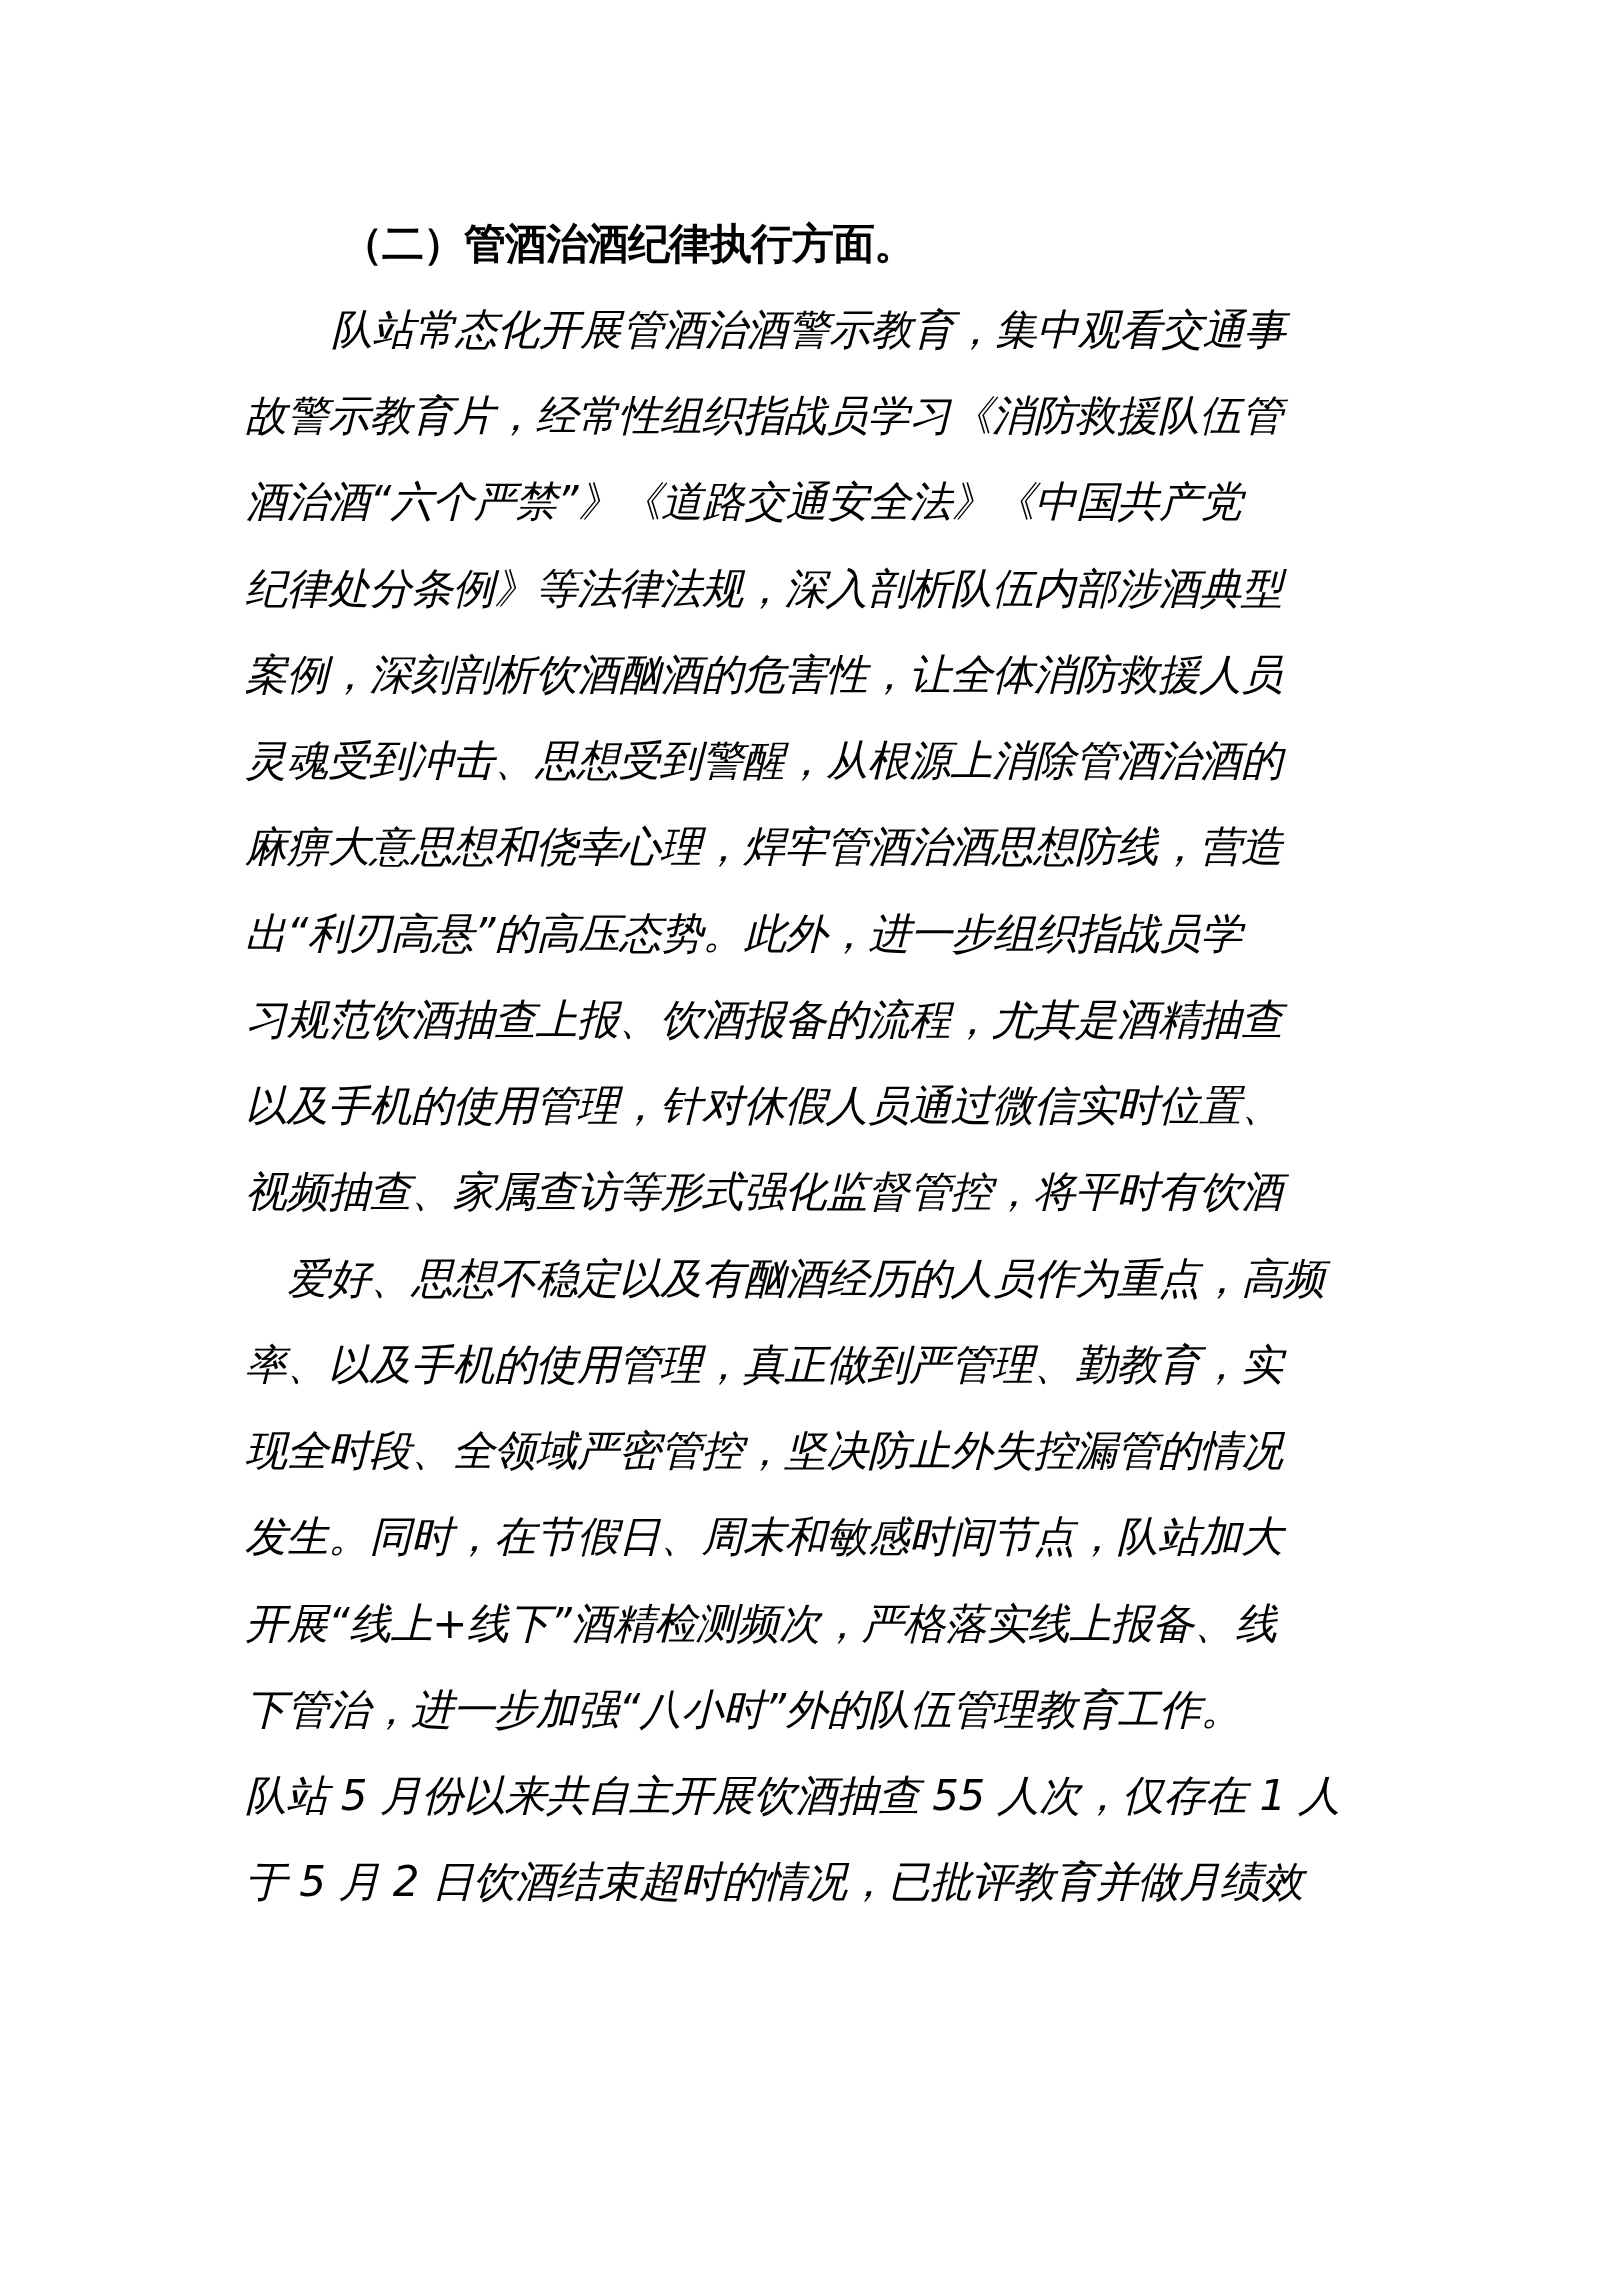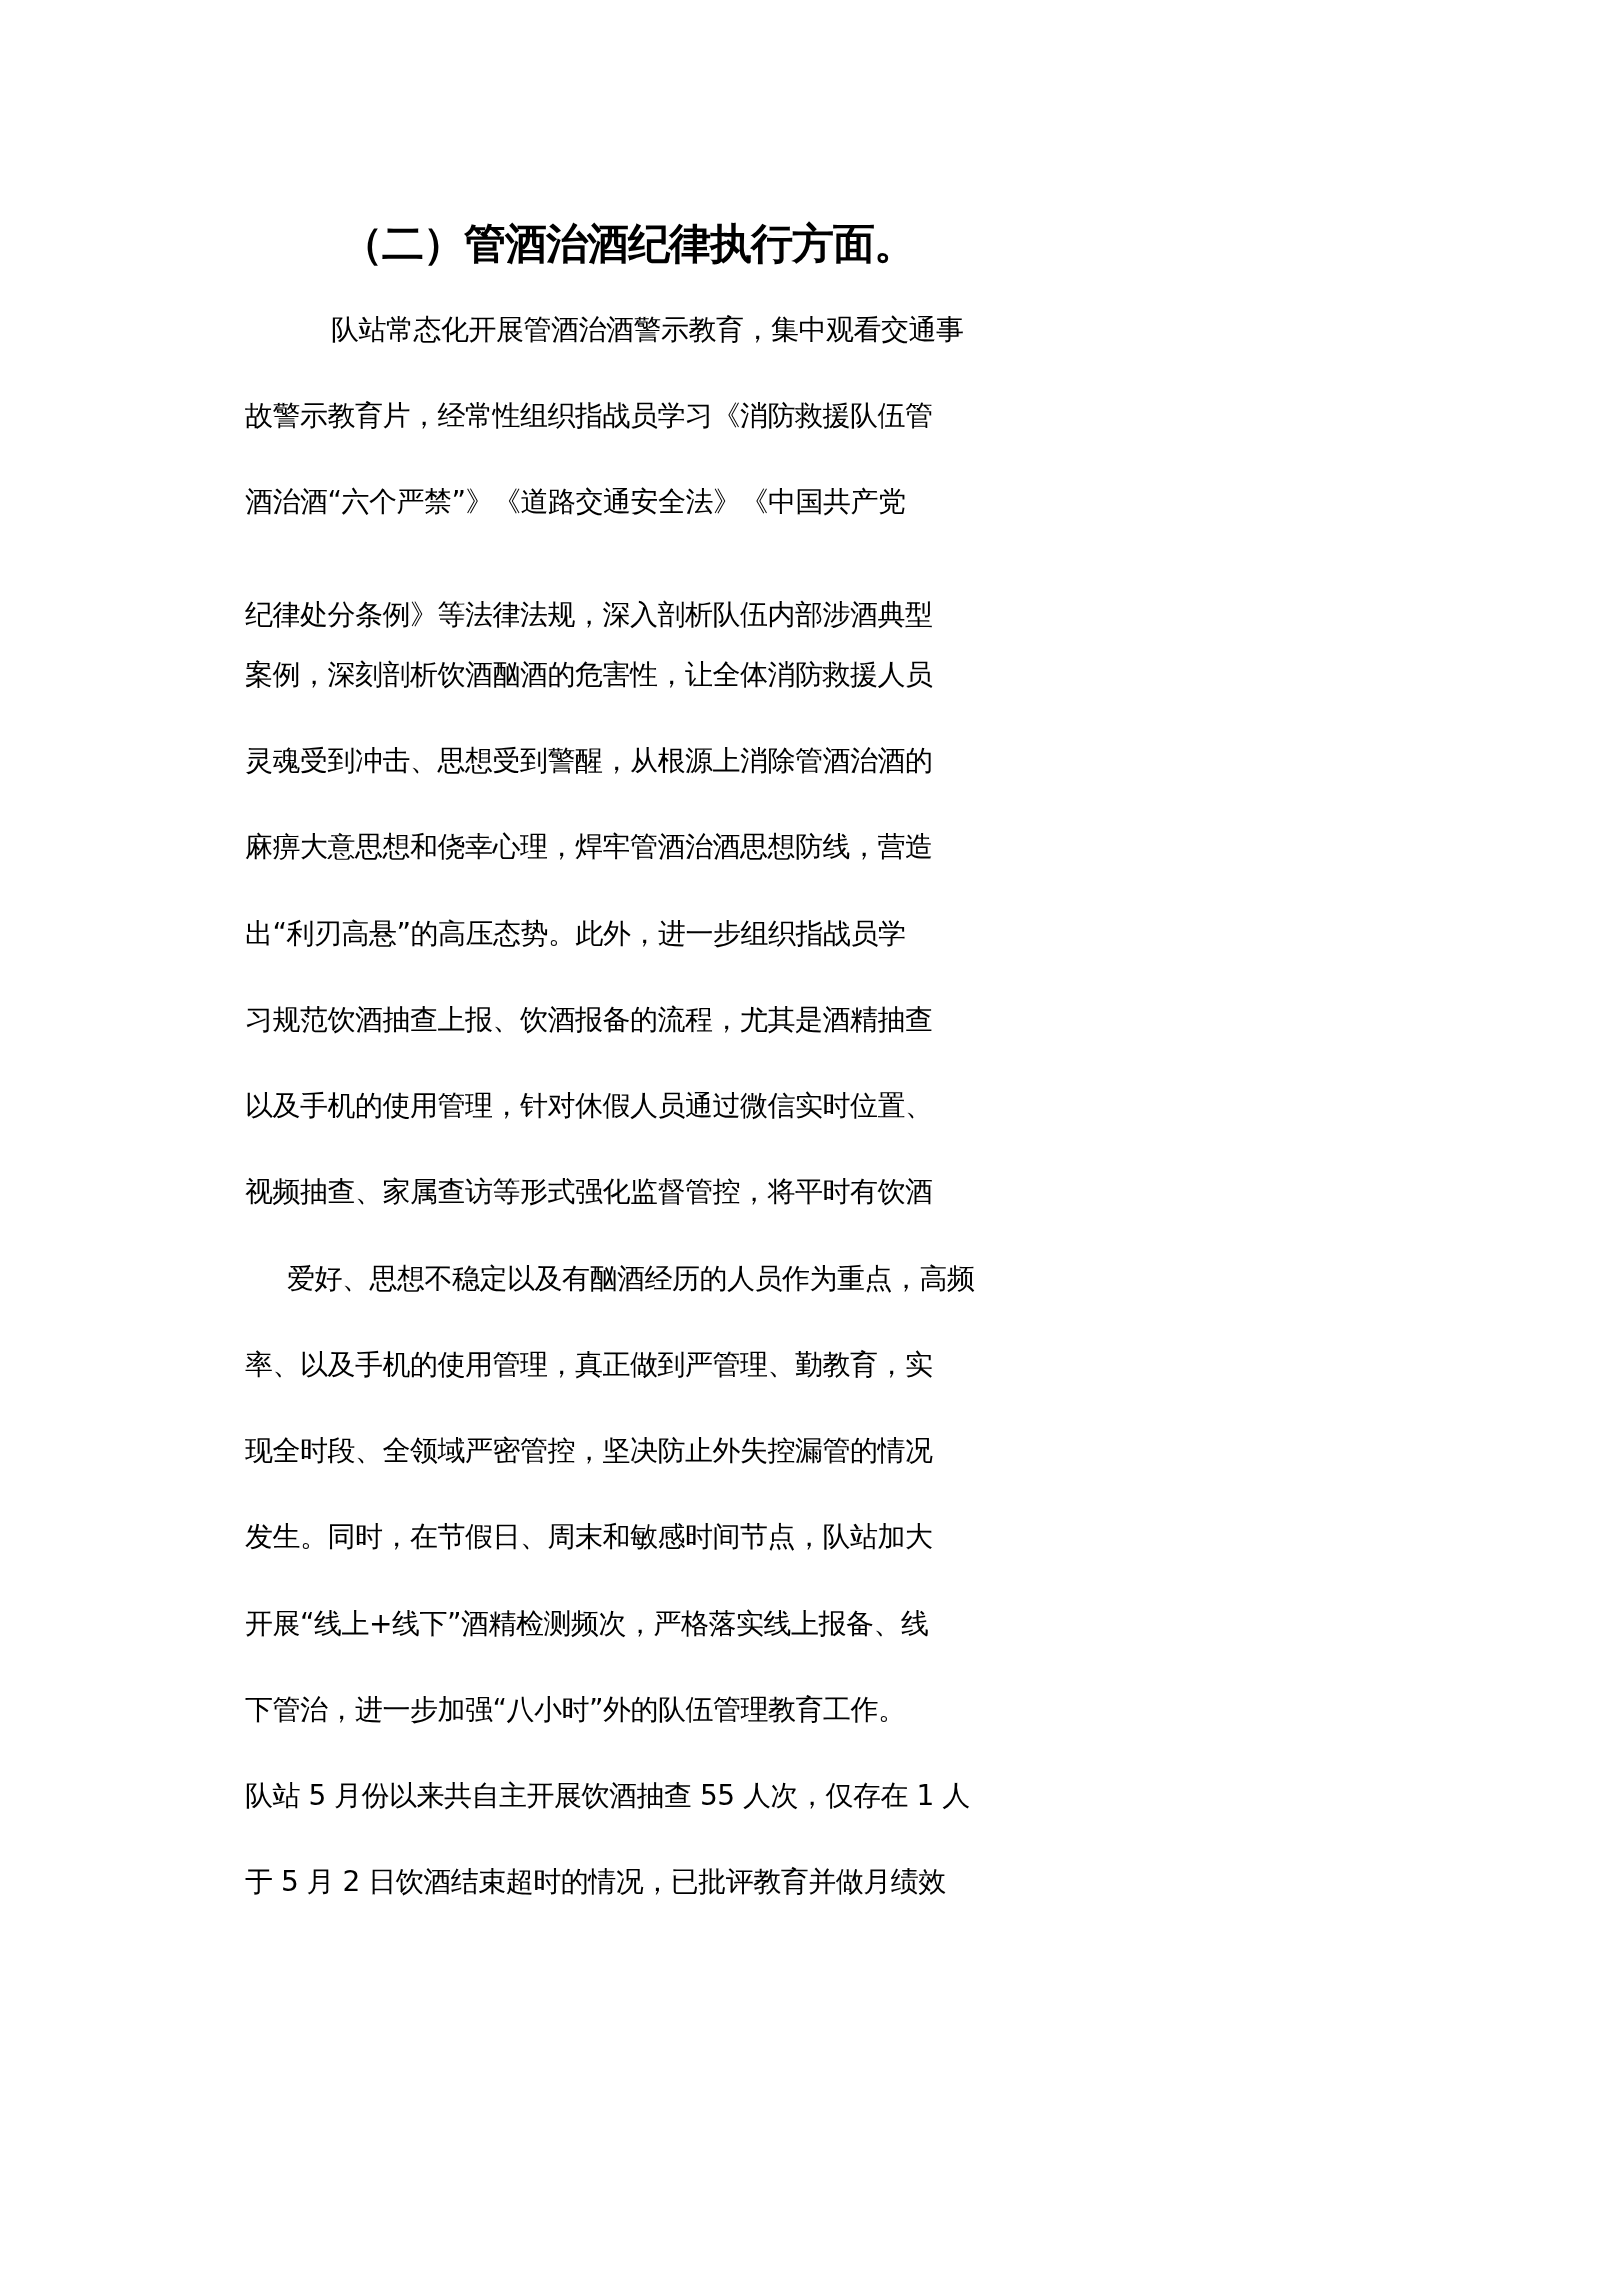--- a/index.html
+++ b/index.html
@@ -29,36 +29,37 @@
       top: 214px;
       font-size: 42px;
       font-weight: bold;
       line-height: 59px;
       white-space: nowrap;
       letter-spacing: -1px;
     }
     .line {
       position: absolute;
       left: 245px;
-      font-size: 28px;
+      font-size: 42px;
       line-height: 59px;
       white-space: nowrap;
       letter-spacing: -0.5px;
+      font-style: italic;
     }
   </style>
 </head>
 <body>
 
 <div class="page">
   <div class="heading">（二）管酒治酒纪律执行方面。</div>
 
   <div class="line" style="left:331px; top:300px;">队站常态化开展管酒治酒警示教育，集中观看交通事</div>
   <div class="line" style="top:386px;">故警示教育片，经常性组织指战员学习《消防救援队伍管</div>
   <div class="line" style="top:472px;">酒治酒“六个严禁”》《道路交通安全法》《中国共产党</div>
-  <div class="line" style="top:559px;margin-top:26px;">纪律处分条例》等法律法规，深入剖析队伍内部涉酒典型</div>
+  <div class="line" style="top:559px;">纪律处分条例》等法律法规，深入剖析队伍内部涉酒典型</div>
   <div class="line" style="top:645px;">案例，深刻剖析饮酒酗酒的危害性，让全体消防救援人员</div>
   <div class="line" style="top:731px;">灵魂受到冲击、思想受到警醒，从根源上消除管酒治酒的</div>
   <div class="line" style="top:817px;">麻痹大意思想和侥幸心理，焊牢管酒治酒思想防线，营造</div>
   <div class="line" style="top:904px;">出“利刃高悬”的高压态势。此外，进一步组织指战员学</div>
   <div class="line" style="top:990px;">习规范饮酒抽查上报、饮酒报备的流程，尤其是酒精抽查</div>
   <div class="line" style="top:1076px;">以及手机的使用管理，针对休假人员通过微信实时位置、</div>
   <div class="line" style="top:1162px;">视频抽查、家属查访等形式强化监督管控，将平时有饮酒</div>
   <div class="line" style="top:1249px;margin-left:42px;">爱好、思想不稳定以及有酗酒经历的人员作为重点，高频</div>
   <div class="line" style="top:1335px;">率、以及手机的使用管理，真正做到严管理、勤教育，实</div>
   <div class="line" style="top:1421px;">现全时段、全领域严密管控，坚决防止外失控漏管的情况</div>

